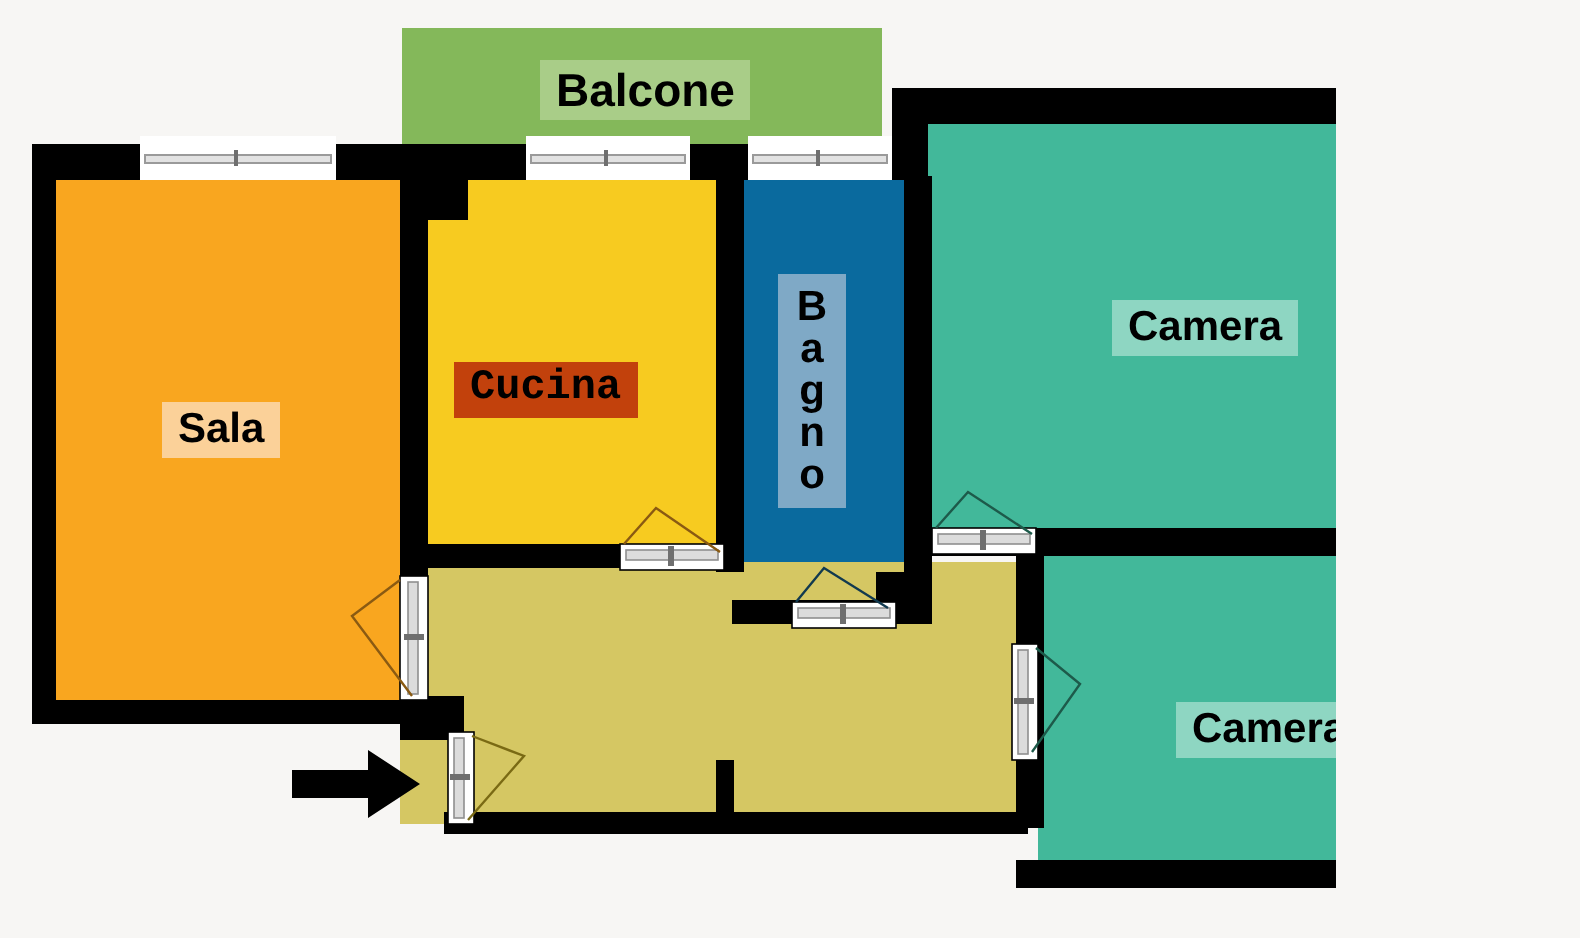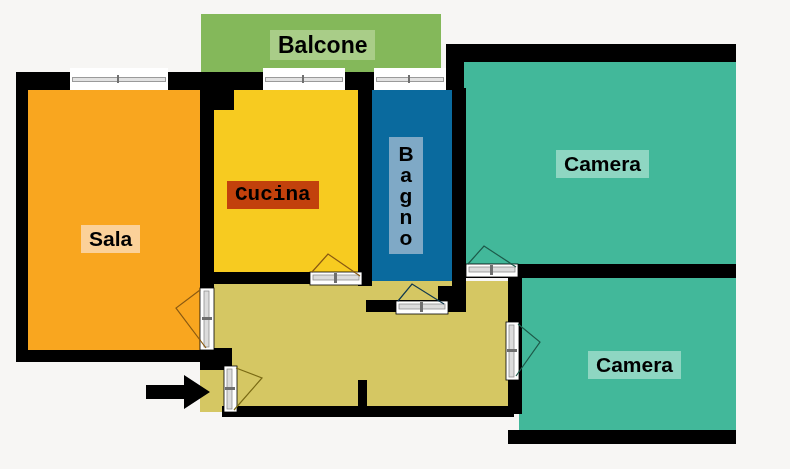--- a/index.html
+++ b/index.html
@@ -2,21 +2,21 @@
 <html><head>
 <meta charset="utf-8">
 <style>
   html, body {
     margin: 0;
     padding: 0;
     background: #f7f6f4;
   }
   #plan {
     position: relative;
-    width: 736px;
+    width: 668px;
     height: 469px;
     background: #f7f6f4;
     font-family: "Liberation Sans", sans-serif;
     overflow: hidden;
   }
   .wall {
     position: absolute;
     background: #000000;
   }
   .room {
@@ -239,21 +239,21 @@
   </div>
 
   <div class="arrow" style="left:146px; top:374px; width:66px; height:36px;">
     <svg width="66" height="36" viewBox="0 0 66 36">
       <path d="M 0 11 L 38 11 L 38 1 L 64 18 L 38 35 L 38 25 L 0 25 Z" fill="#000000"></path>
     </svg>
   </div>
 
   <div class="label" style="left:270px; top:30px; font-size:23px; background:#a9cd88;">Balcone</div>
 
-  <div class="label" style="left:81px; top:201px; font-size:21px; background:#fbd199;margin-top:24px;">Sala</div>
+  <div class="label" style="left:81px; top:201px; font-size:21px; background:#fbd199;">Sala</div>
 
   <div class="label" style="left:227px; top:181px; font-size:21px; background:#c2410c;font-family:Liberation Mono, monospace;">Cucina</div>
 
   <div class="label vert" style="left:389px; top:137px; font-size:21px; background:#7fa9c6;">
     <span>B</span>
     <span>a</span>
     <span>g</span>
     <span>n</span>
     <span>o</span>
   </div>

